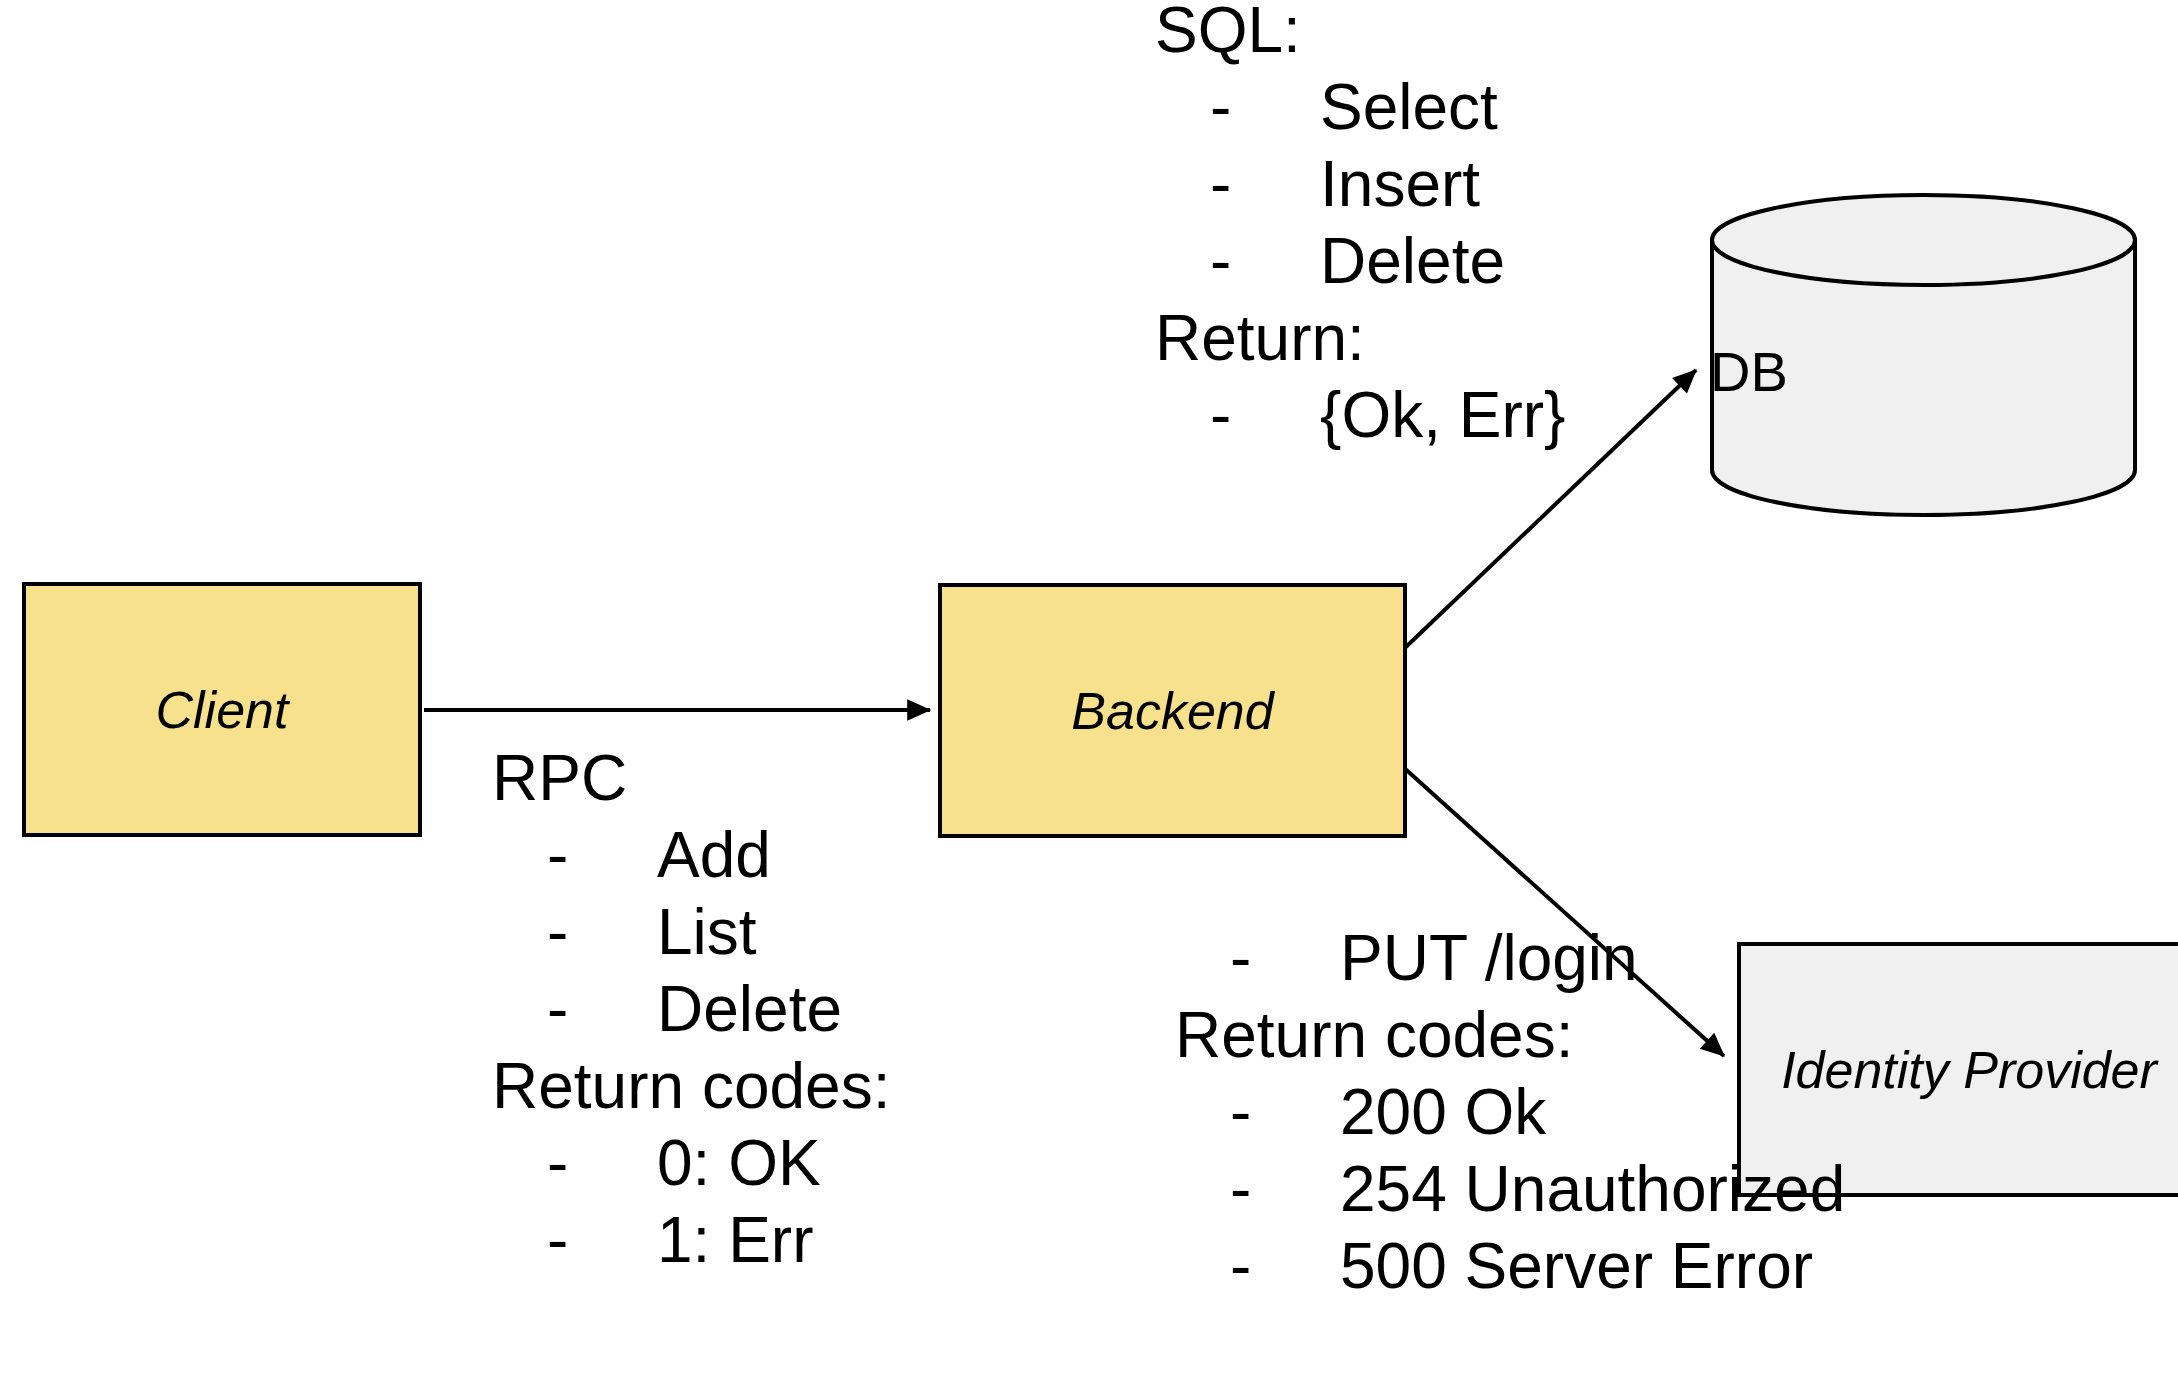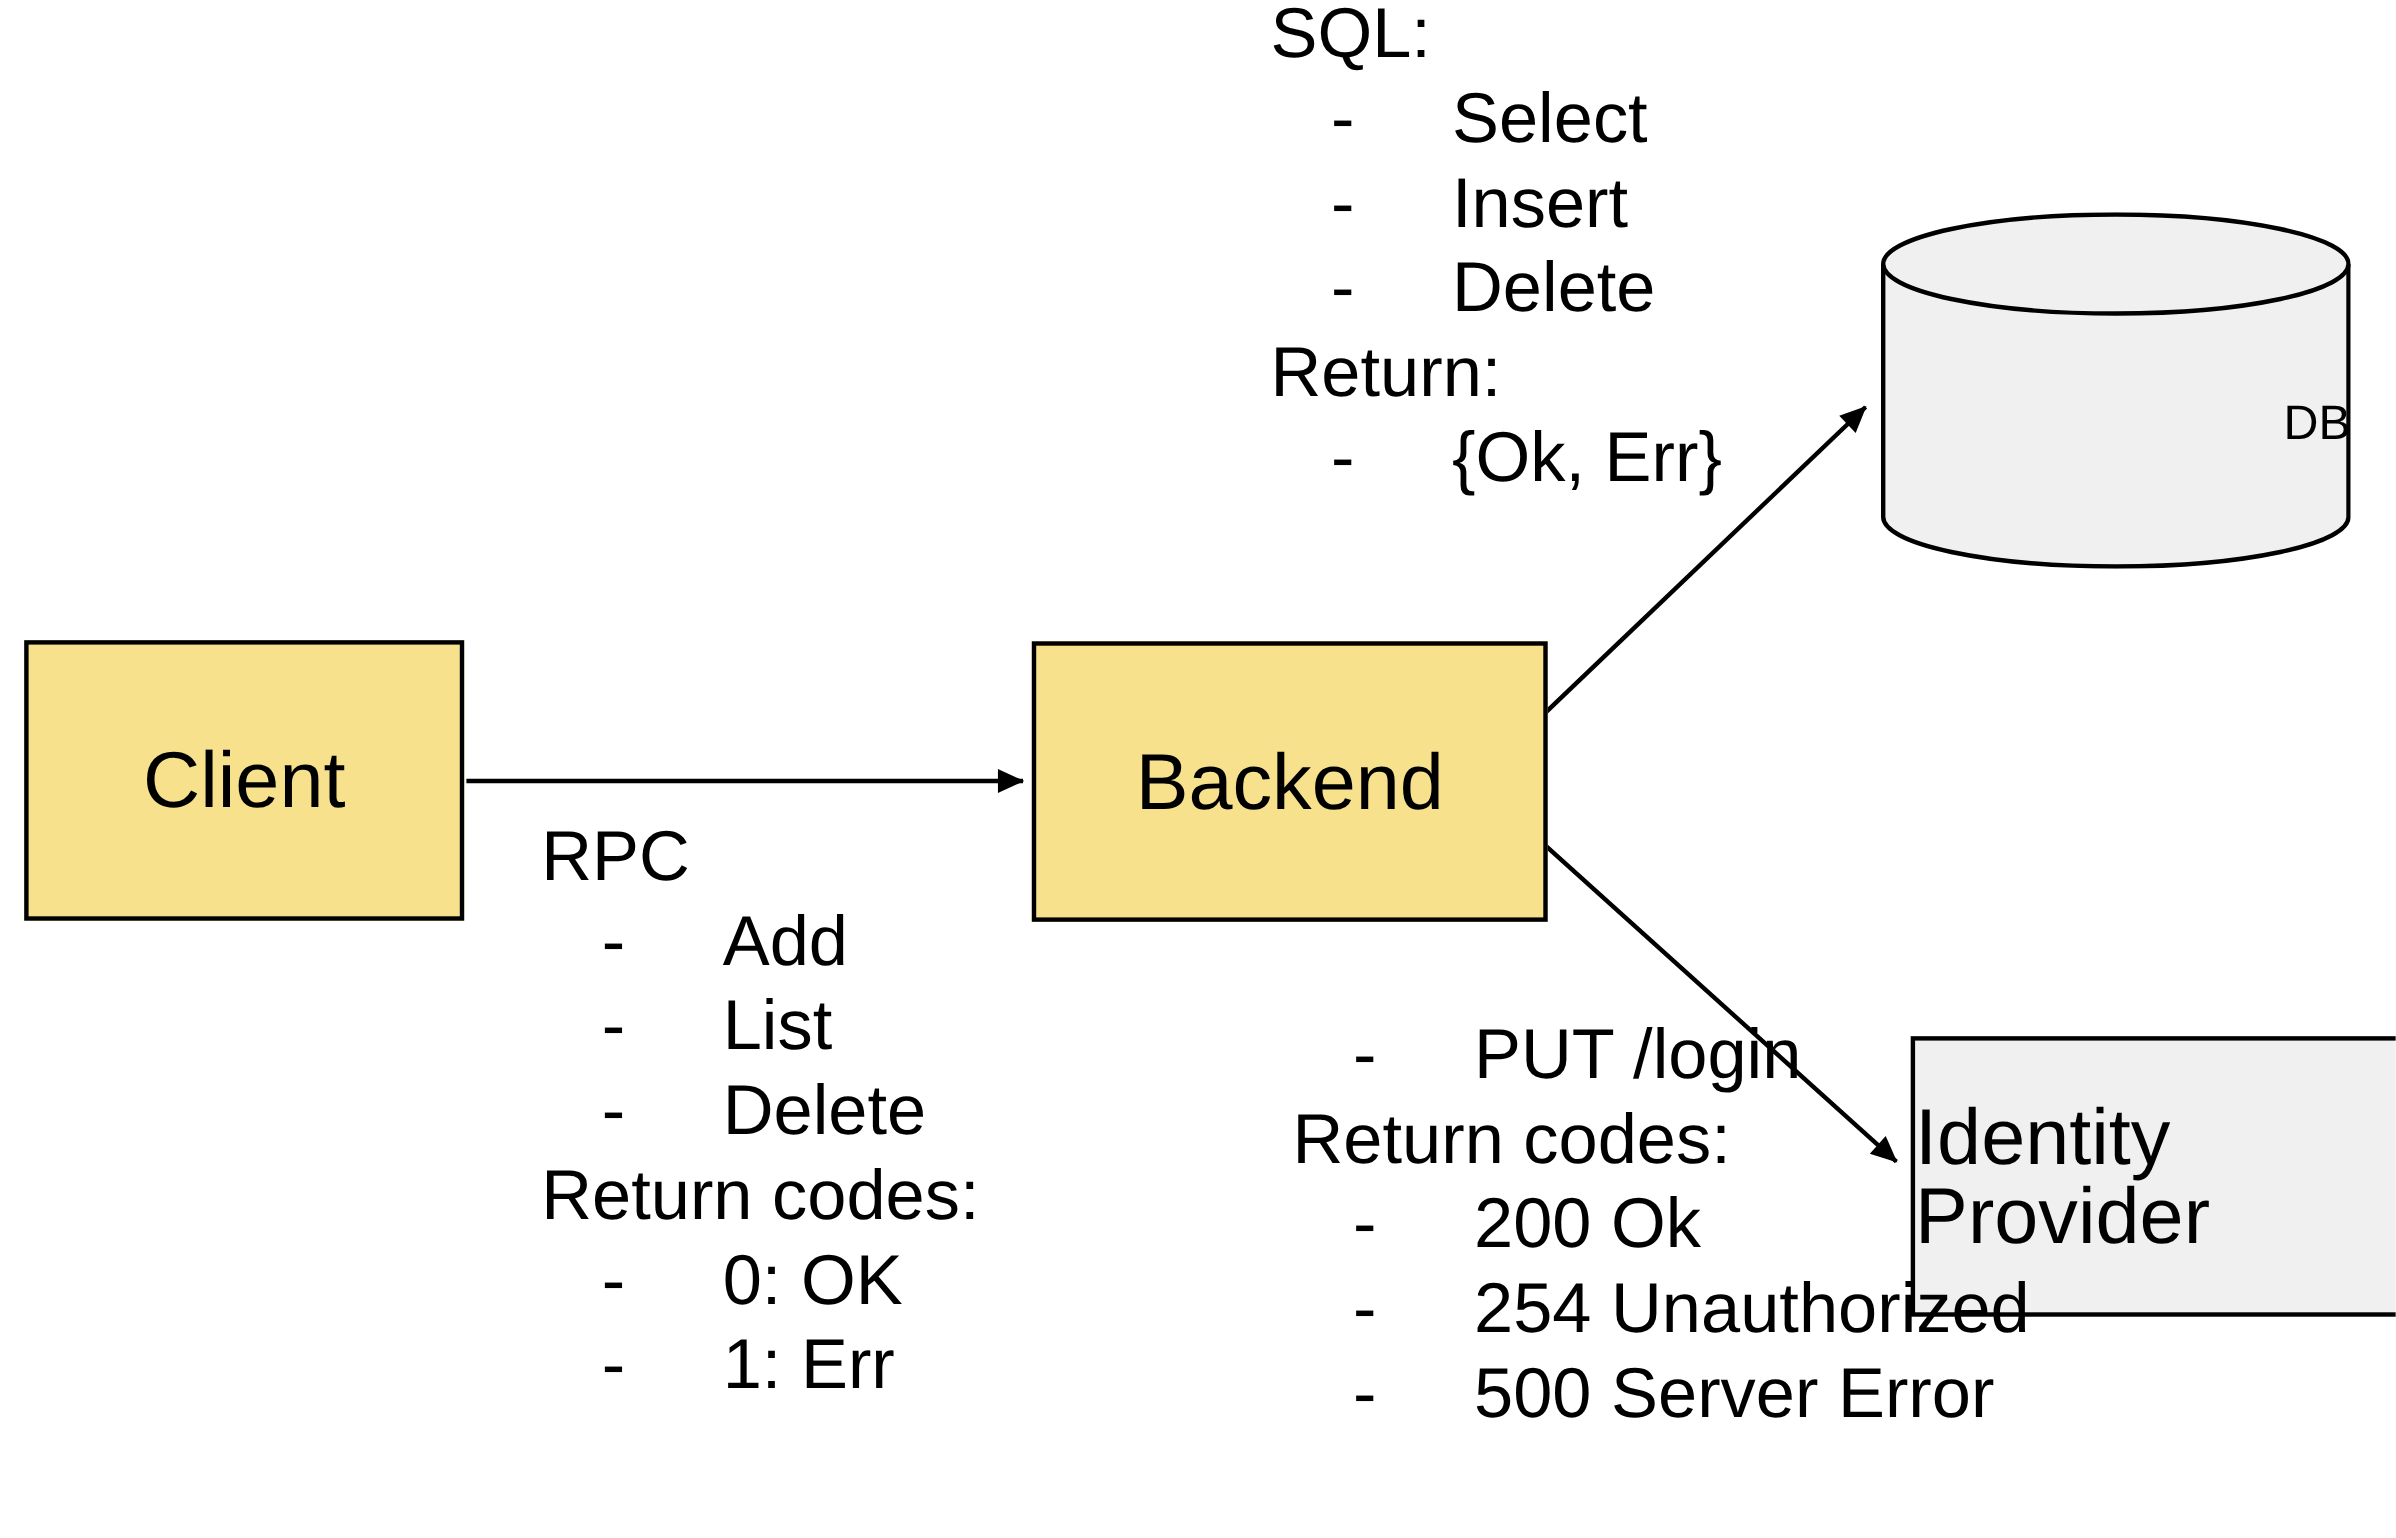--- a/index.html
+++ b/index.html
@@ -6,29 +6,29 @@
   .stage{
     position:relative;width:2178px;height:1398px;overflow:hidden;
     background:var(--background,#fff);
     font-family:"Liberation Sans",sans-serif;
     color:var(--text_black,#000);
   }
   .arrows{position:absolute;left:0;top:0;pointer-events:none;}
   .node{
     position:absolute;box-sizing:border-box;border:4px solid var(--line_black,#000);
     display:flex;align-items:center;justify-content:center;
-    font-size:72px;line-height:72px;text-align:left;
+    font-size:52px;line-height:72px;text-align:left;font-style:italic;
   }
   .node.yellow{background:var(--node_yellow,#F7E18C);}
   .node.gray{background:var(--node_gray,#F0F0F0);}
   .cyl{position:absolute;}
   .cyl-label{
-    position:absolute;left:1710px;top:346px;width:427px;height:77px;
-    display:flex;align-items:center;justify-content:flex-end;
-    font-size:44px;line-height:77px;
+    position:absolute;left:1710px;top:333px;width:427px;height:77px;
+    display:flex;align-items:center;justify-content:flex-start;
+    font-size:56px;line-height:77px;
   }
   .note{position:absolute;font-size:64px;line-height:77px;white-space:nowrap;}
   .nline{height:77px;}
   .dash{display:inline-block;margin-left:55px;width:110px;}
 </style>
 </head>
 <body>
 
 <div class="stage">
 

